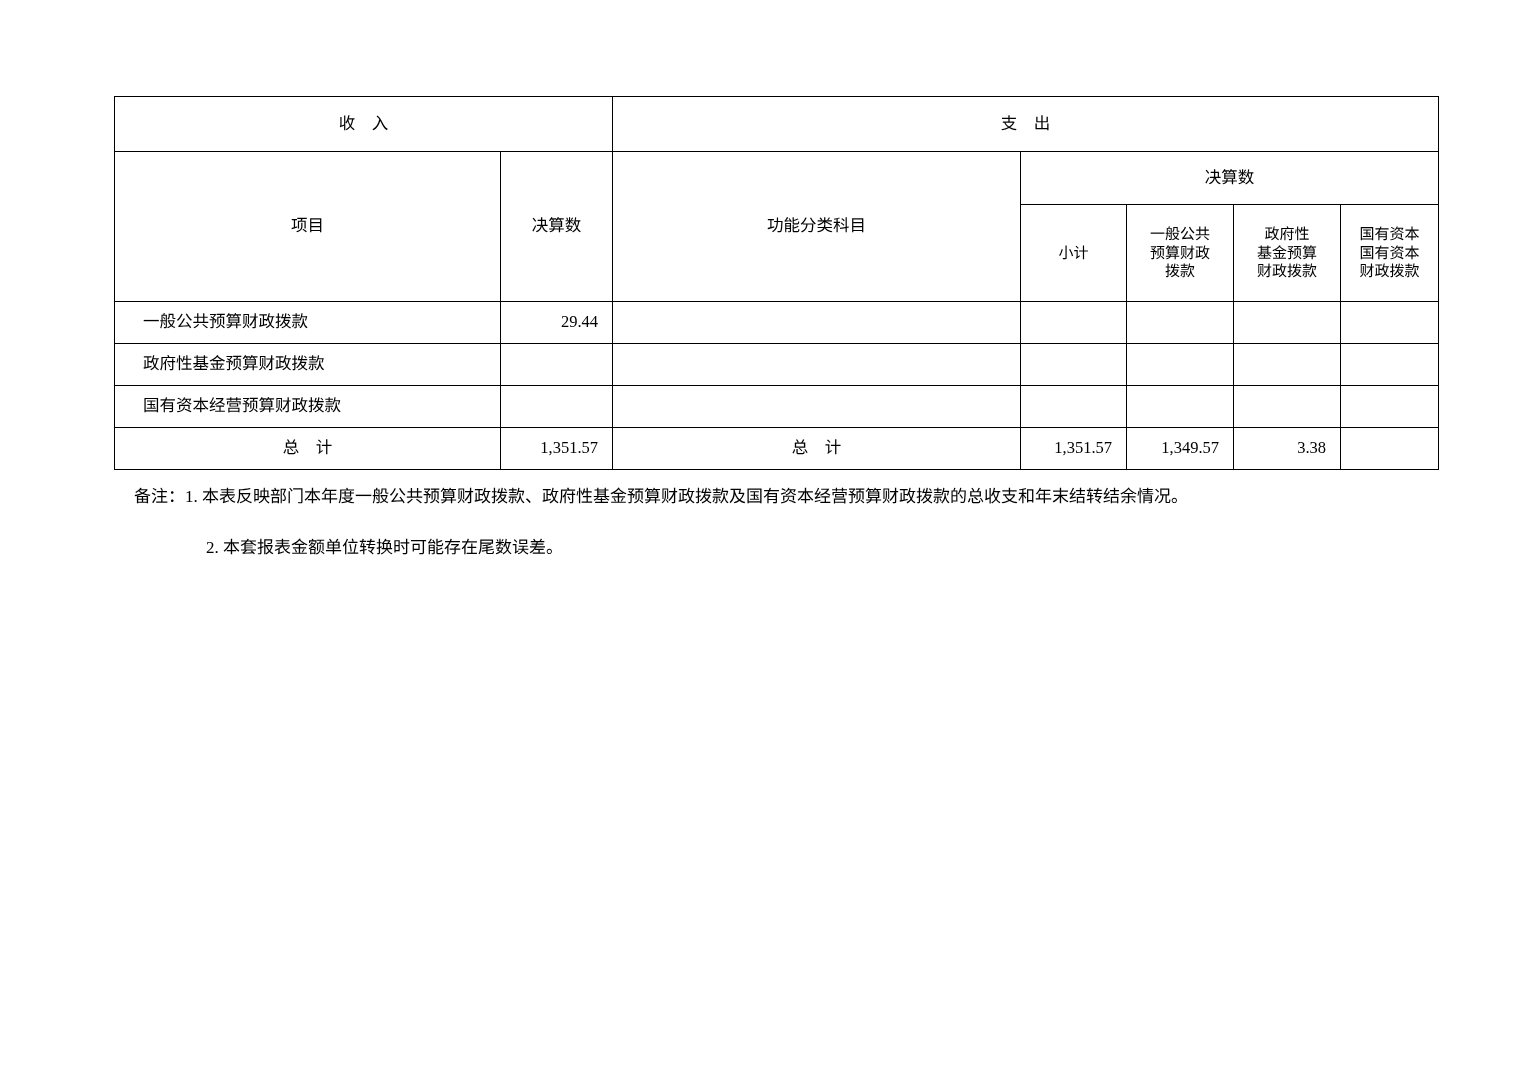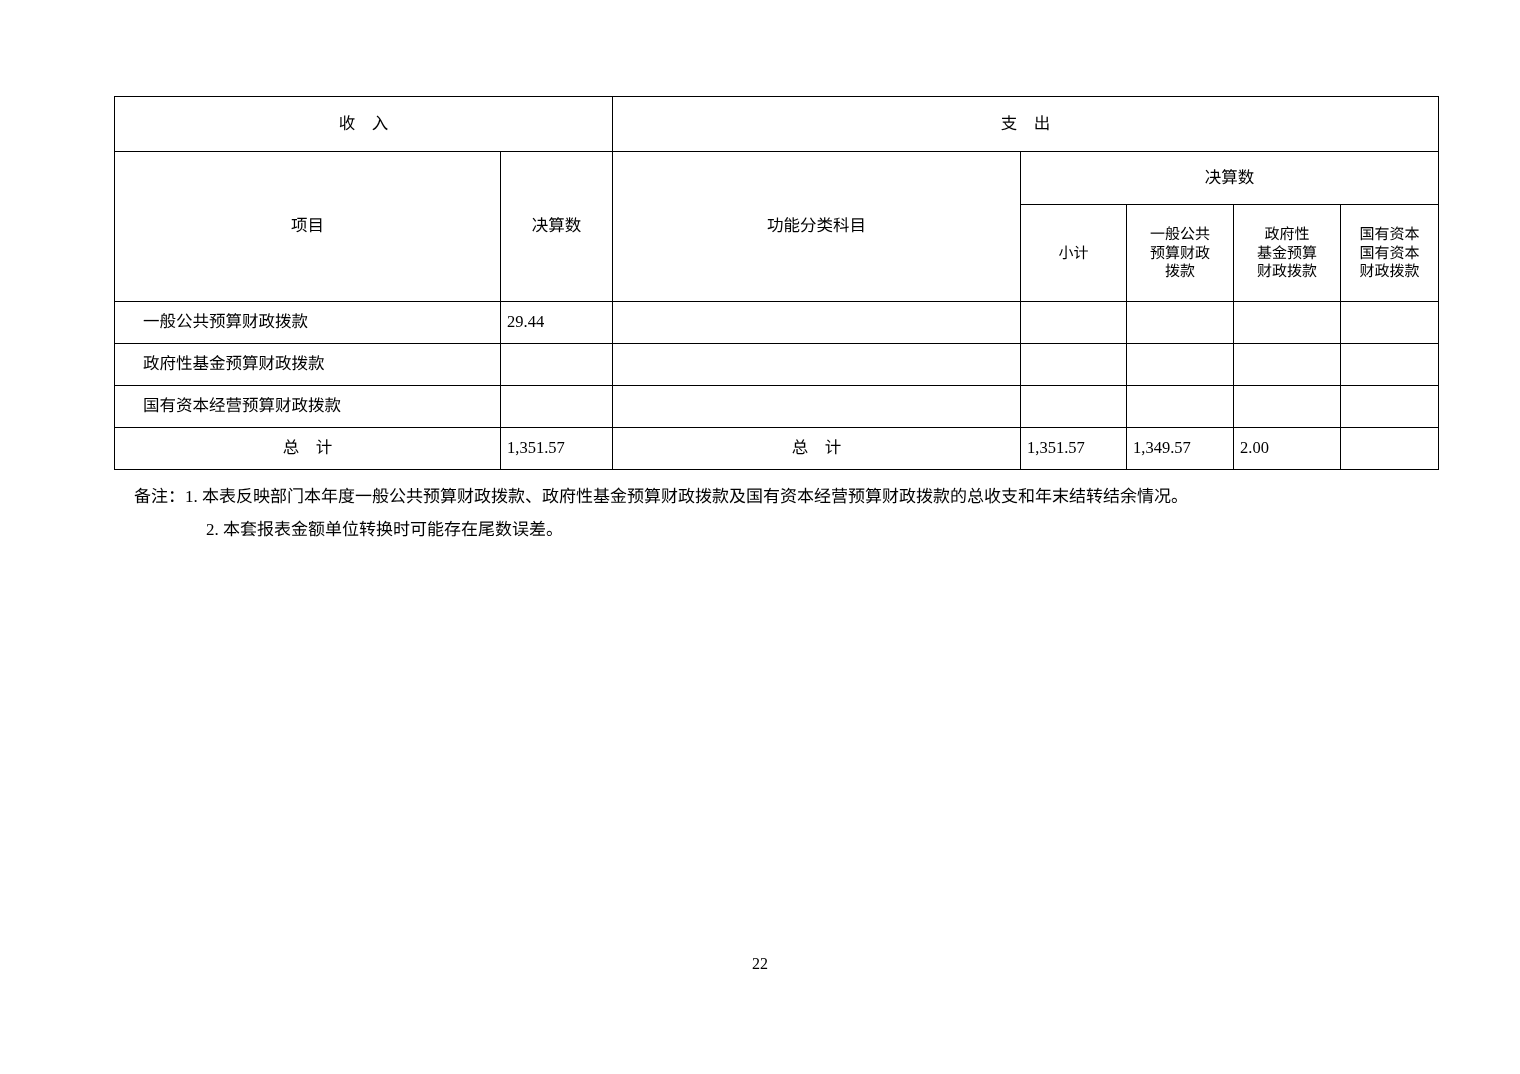--- a/index.html
+++ b/index.html
@@ -35,42 +35,42 @@
     width: 1324px;
     font-size: 16.5px;
   }
   table.fin td {
     border: 1.2px solid #000000;
     padding: 4px 6px;
     vertical-align: middle;
     line-height: 1.25;
   }
   .c-center { text-align: center; }
-  .c-right  { text-align: left; }
+  .c-right  { text-align: right; }
   .c-left   { text-align: left; }
   .bold     { font-weight: normal; }
   .pad-left { padding-left: 28px !important; }
   .pad-right{ padding-right: 14px !important; }
   .h-group  { height: 46px; }
   .h-head   { height: 44px; }
   .h-row    { height: 42px; padding-left: 12px; }
   .small-head {
     font-size: 15px;
     line-height: 1.3;
   }
   .notes {
     position: absolute;
     left: 98px;
     top: 480px;
     width: 1330px;
     font-size: 17px;
     line-height: 1.95;
   }
   .notes .line1 { padding-left: 36px; text-indent: 0; }
-  .notes .line2 { padding-left: 108px; }
+  .notes .line2 { padding-left: 108px; margin-top: 18px; }
   .page-number {
     position: absolute;
     top: 955px;
     left: 0;
     width: 1520px;
     text-align: center;
     font-size: 16px;
   }
 </style>
 </head>
@@ -148,27 +148,26 @@
           <td class="c-right pad-right"></td>
           <td class="c-right pad-right"></td>
         </tr>
 
         <tr class="h-row">
           <td class="c-center bold">总　计</td>
           <td class="c-right pad-right bold">1,351.57</td>
           <td class="c-center bold">总　计</td>
           <td class="c-right pad-right bold">1,351.57</td>
           <td class="c-right pad-right bold">1,349.57</td>
-          <td class="c-right pad-right bold">2.00</td>
+          <td class="c-right pad-right bold">3.38</td>
           <td class="c-right pad-right bold"></td>
         </tr>
       </tbody>
     </table>
   </div>
 
   <div class="notes">
     <div class="line1">备注：1. 本表反映部门本年度一般公共预算财政拨款、政府性基金预算财政拨款及国有资本经营预算财政拨款的总收支和年末结转结余情况。</div>
     <div class="line2">2. 本套报表金额单位转换时可能存在尾数误差。</div>
   </div>
 
-  <div class="page-number">22</div>
 
 </div>
 
 </body></html>

